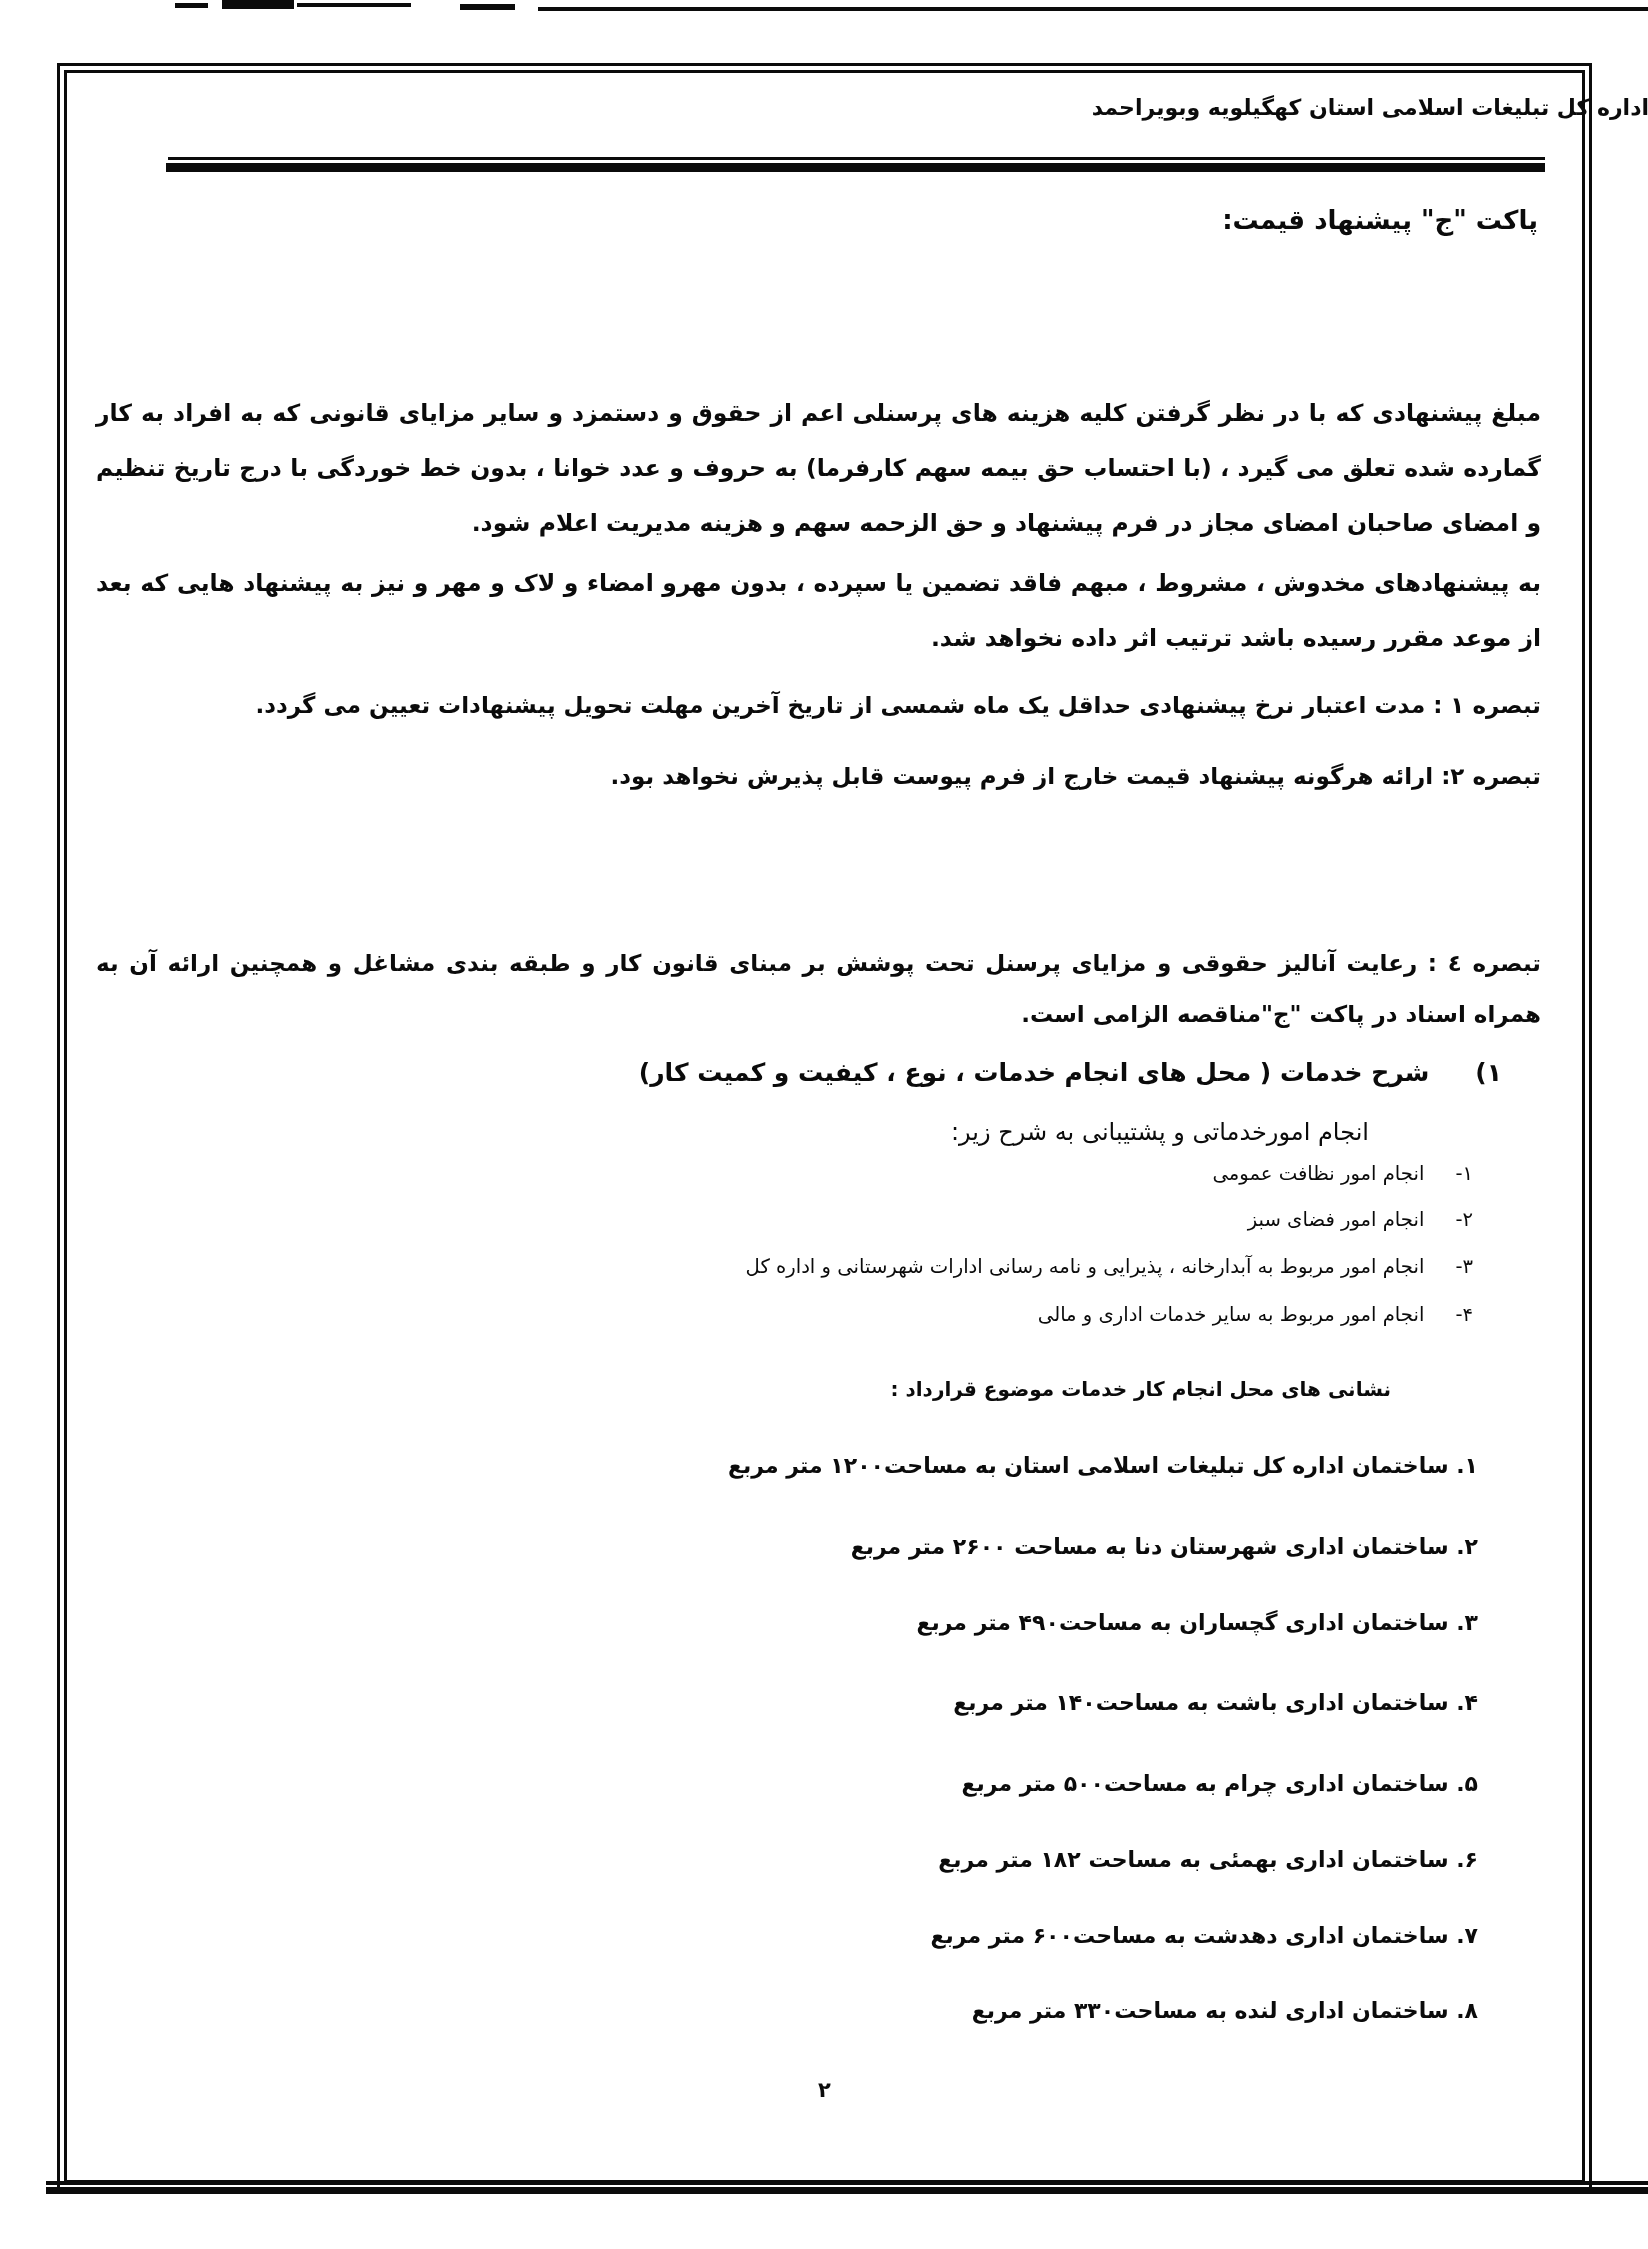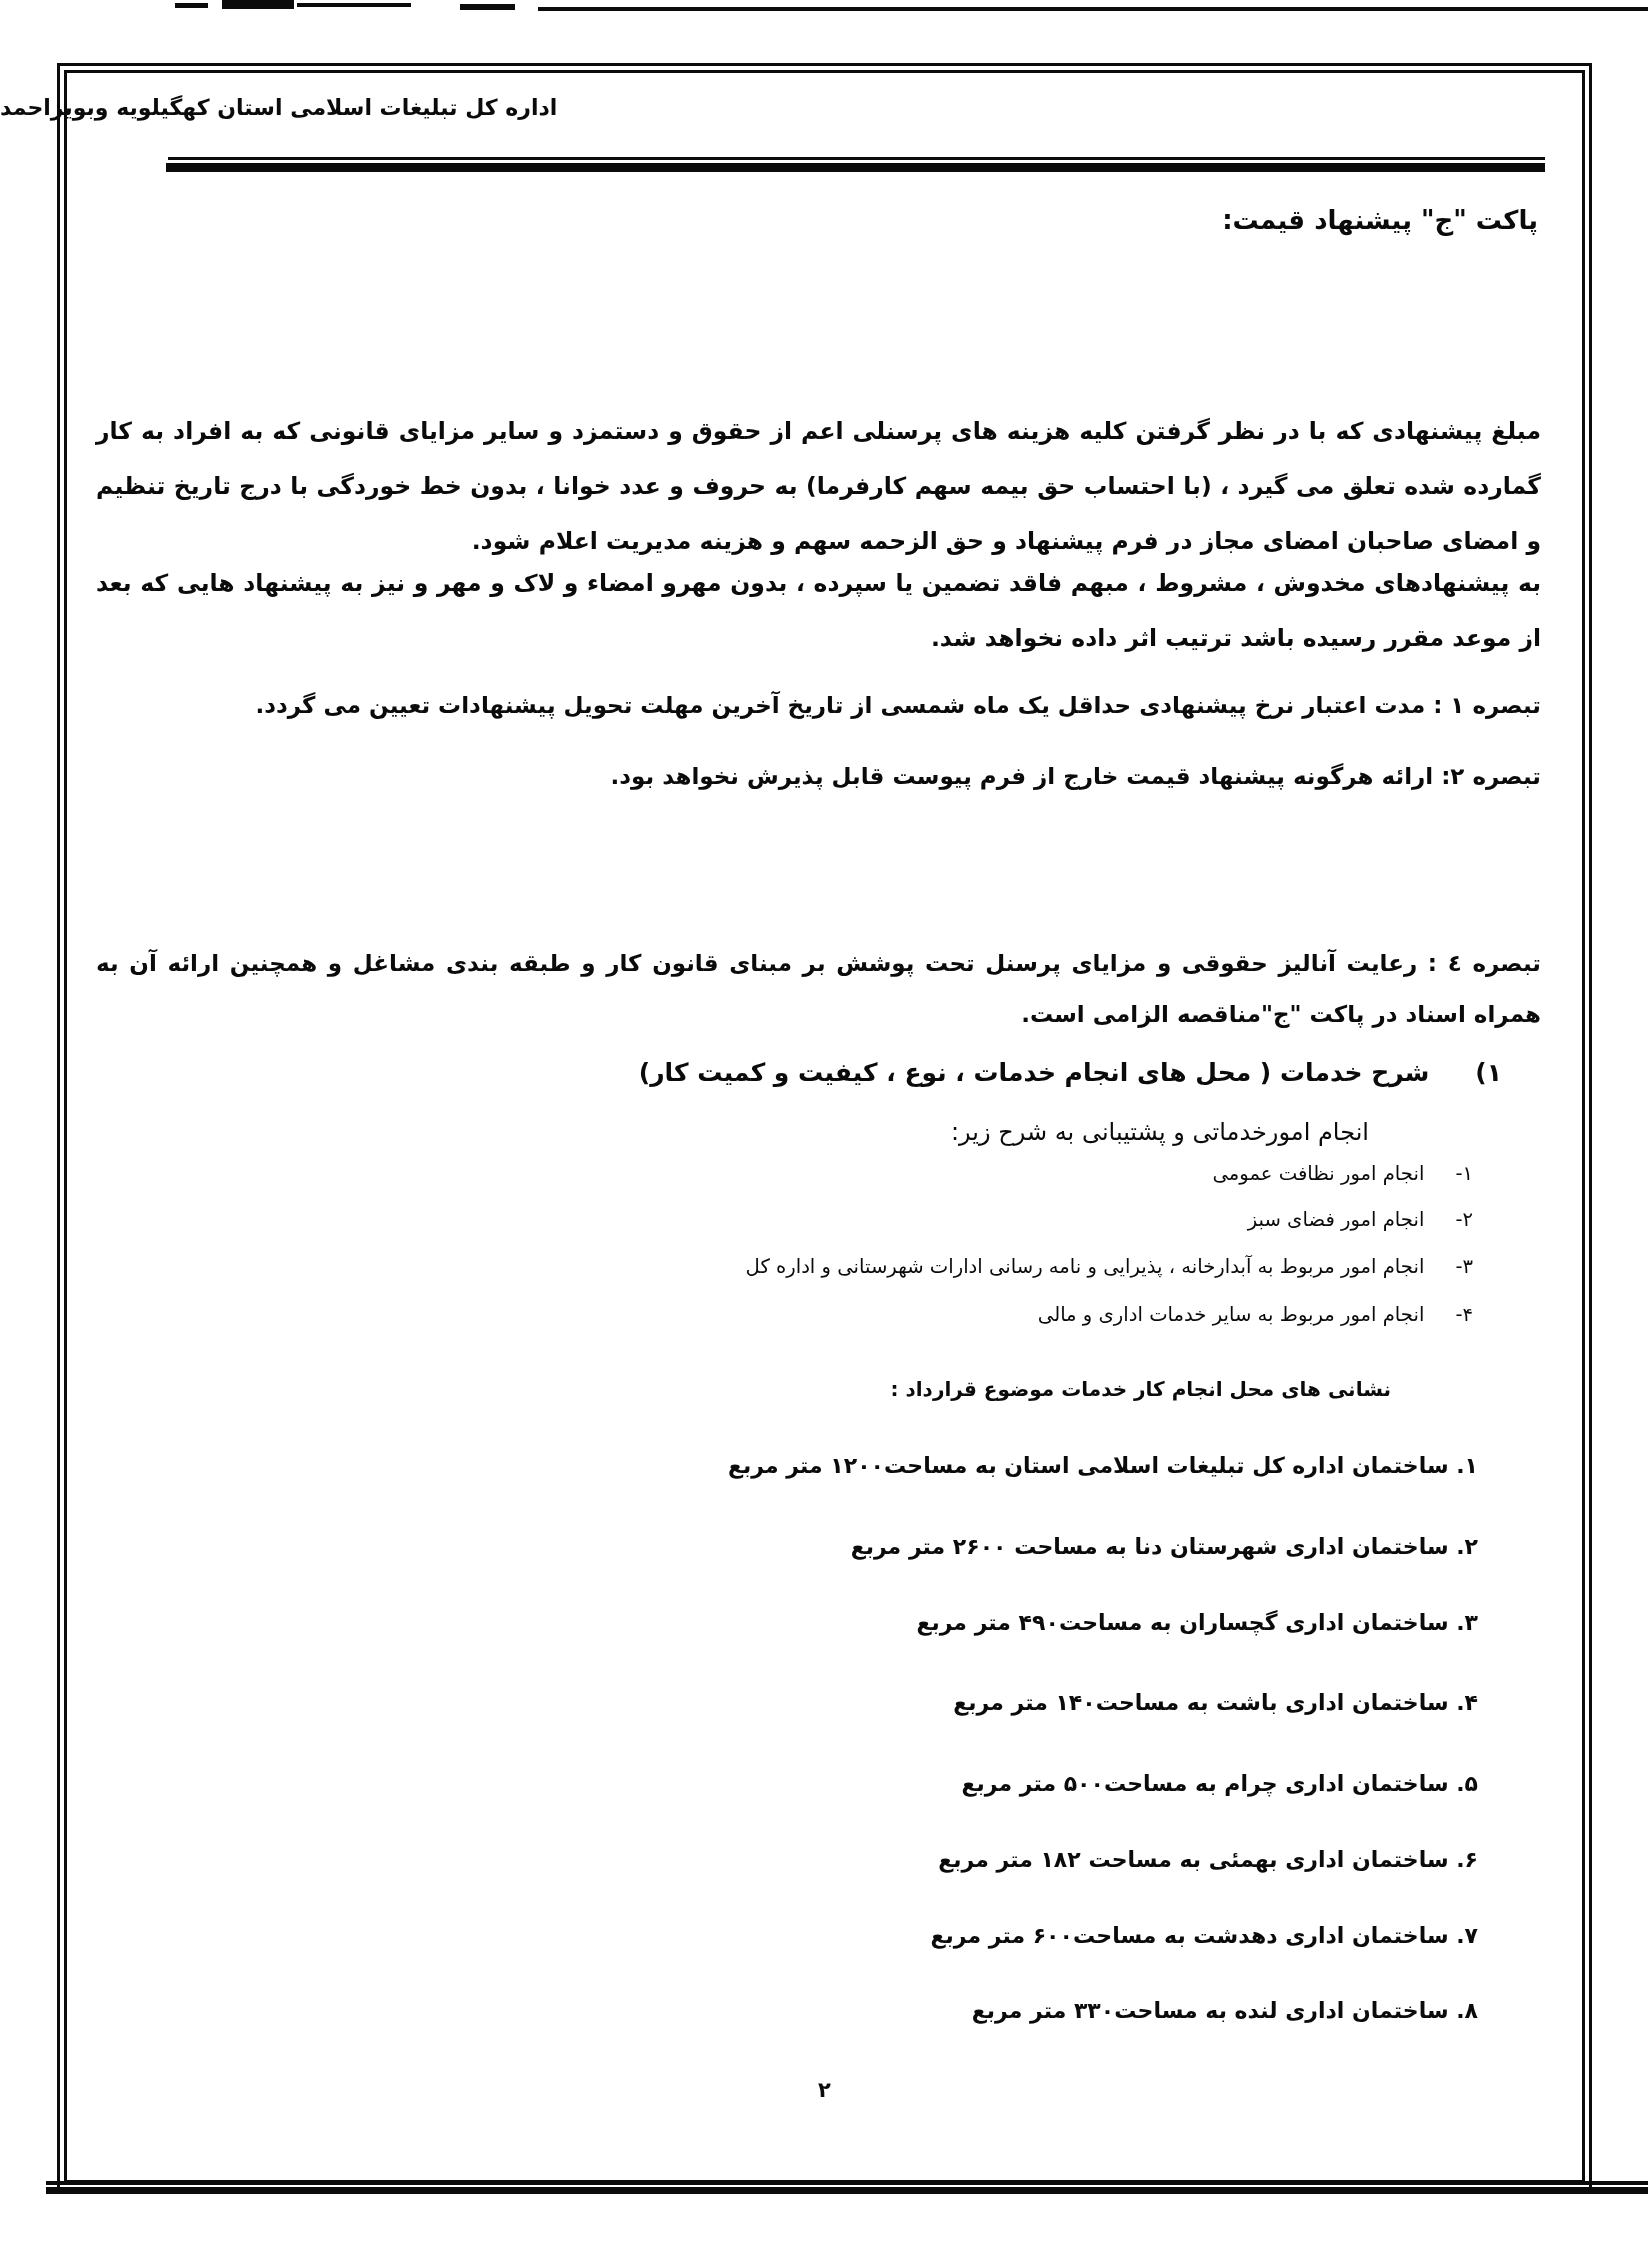--- a/index.html
+++ b/index.html
@@ -13,21 +13,21 @@
     overflow:hidden;
   }
   .artifact { position:absolute; background:#0b0b0b; }
 
   
   .frame { position:absolute; left:57px; top:63px; width:1529px; height:2121px; border:3.9px solid #0b0b0b; }
   .frame-inner { position:absolute; inset:3.9px; border:3.3px solid #0b0b0b; }
 
   .header-title {
     position:absolute; top:95px; left:0; right:0;
-    text-align:left; font-size:22px; font-weight:bold;
+    text-align:right; font-size:22px; font-weight:bold;
   }
   .rule-thin  { position:absolute; top:157px; left:168px; width:1377px; height:2.6px;  background:#0b0b0b; }
   .rule-thick { position:absolute; top:163px; left:166px; width:1379px; height:8.5px; background:#0b0b0b; }
 
   .packet-heading {
     position:absolute; top:205px; right:111px;
     font-size:26px; font-weight:bold;
   }
   .para {
     position:absolute; right:108px; width:1445px;
@@ -79,21 +79,21 @@
   <div class="frame">
     <div class="frame-inner"></div>
   </div>
 
   <div class="header-title">اداره کل تبلیغات اسلامی استان کهگیلویه وبویراحمد</div>
   <div class="rule-thin"></div>
   <div class="rule-thick"></div>
 
   <div class="packet-heading">پاکت "ج" پیشنهاد قیمت:</div>
 
-  <div class="para" style="top:404px;">مبلغ پیشنهادی که با در نظر گرفتن کلیه هزینه های پرسنلی اعم از حقوق و دستمزد و سایر مزایای قانونی که به افراد به کار گمارده شده تعلق می گیرد ، (با احتساب حق بیمه سهم کارفرما) به حروف و عدد خوانا ، بدون خط خوردگی با درج تاریخ تنظیم و امضای صاحبان امضای مجاز در فرم پیشنهاد و حق الزحمه سهم و هزینه مدیریت اعلام شود.</div>
+  <div class="para" style="top:386px;">مبلغ پیشنهادی که با در نظر گرفتن کلیه هزینه های پرسنلی اعم از حقوق و دستمزد و سایر مزایای قانونی که به افراد به کار گمارده شده تعلق می گیرد ، (با احتساب حق بیمه سهم کارفرما) به حروف و عدد خوانا ، بدون خط خوردگی با درج تاریخ تنظیم و امضای صاحبان امضای مجاز در فرم پیشنهاد و حق الزحمه سهم و هزینه مدیریت اعلام شود.</div>
   <div class="para" style="top:556px;">به پیشنهادهای مخدوش ، مشروط ، مبهم فاقد تضمین یا سپرده ، بدون مهرو امضاء و لاک و مهر و نیز به پیشنهاد هایی که بعد از موعد مقرر رسیده باشد ترتیب اثر داده نخواهد شد.</div>
 
   <div class="note" style="top:680px;">تبصره ۱ : مدت اعتبار نرخ پیشنهادی حداقل یک ماه شمسی از تاریخ آخرین مهلت تحویل پیشنهادات تعیین می گردد.</div>
   <div class="note" style="top:751px;">تبصره ۲: ارائه هرگونه پیشنهاد قیمت خارج از فرم پیوست قابل پذیرش نخواهد بود.</div>
   <div class="note" style="top:938px;">تبصره ٤ : رعایت آنالیز حقوقی و مزایای پرسنل تحت پوشش بر مبنای قانون کار و طبقه بندی مشاغل و همچنین ارائه آن به همراه اسناد در پاکت "ج"مناقصه الزامی است.</div>
 
   <div class="services-heading">
     <span class="svc-head-num">۱)</span><span>شرح خدمات ( محل های انجام خدمات ، نوع ، کیفیت و کمیت کار)</span>
   </div>
 

